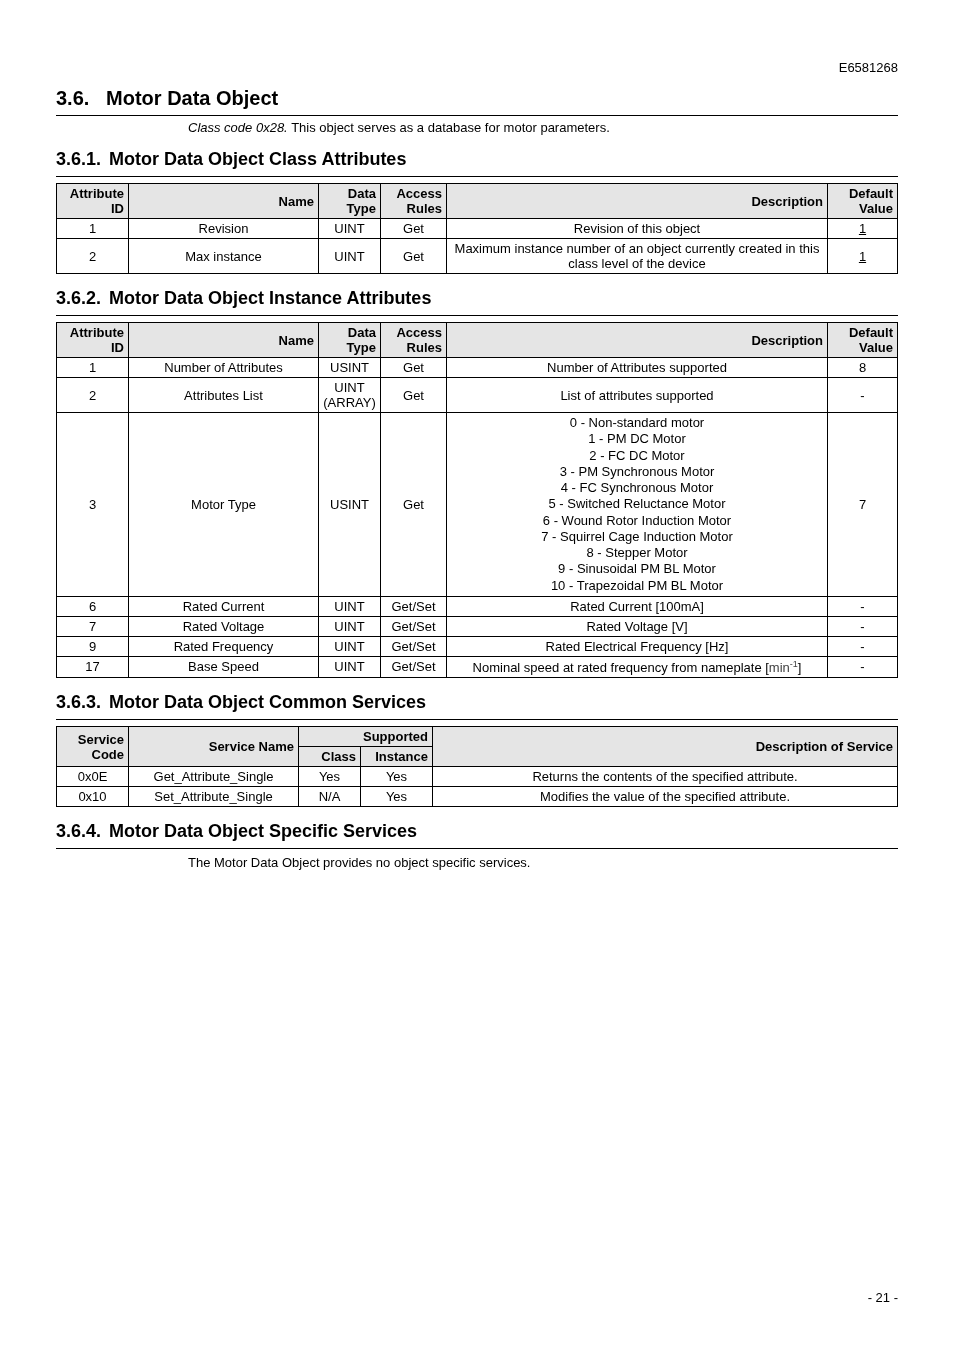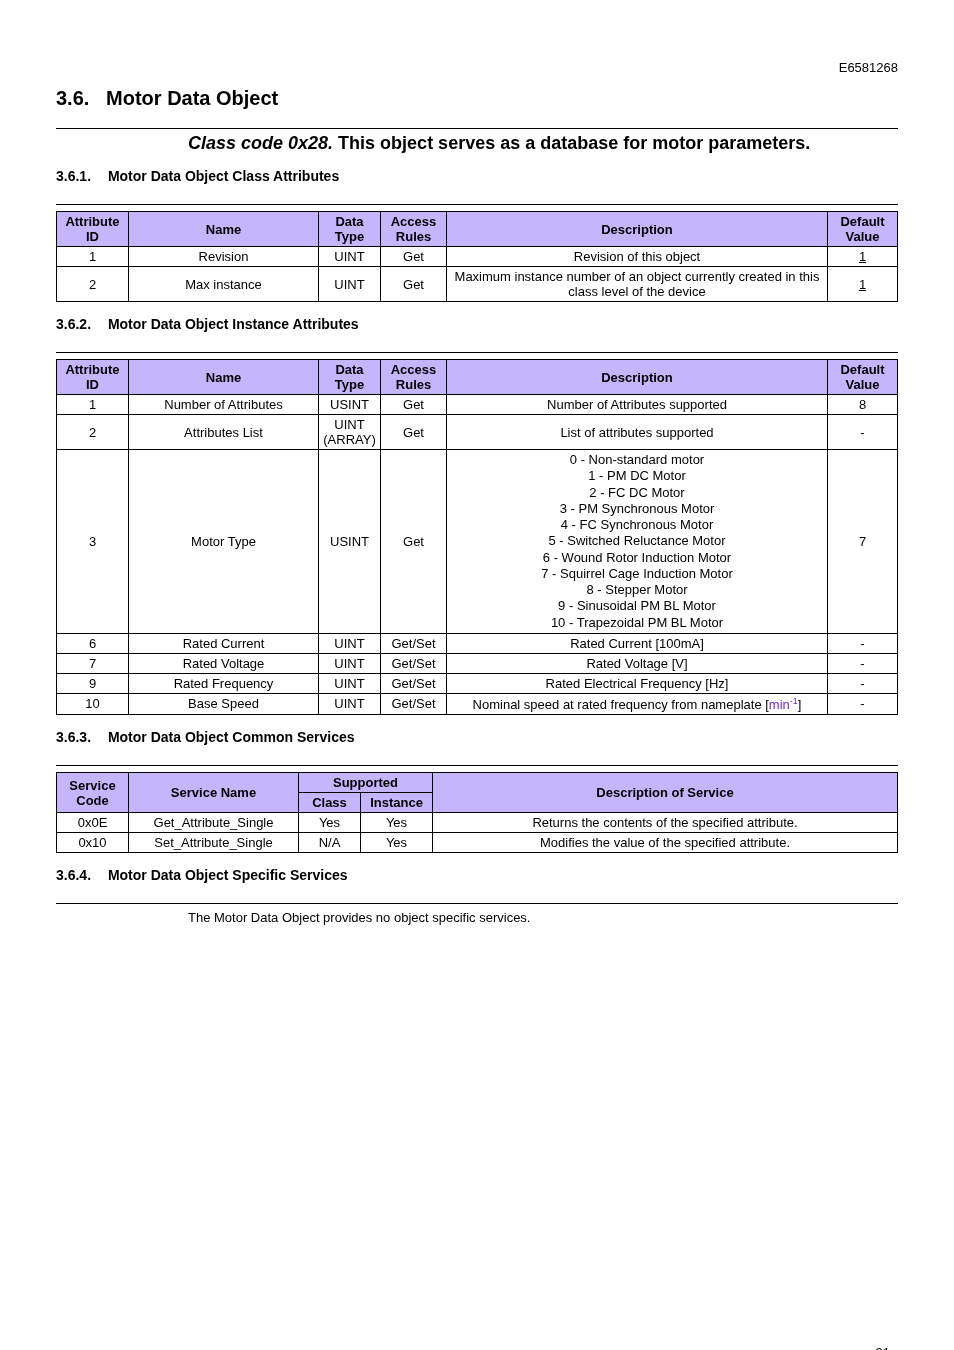--- a/index.html
+++ b/index.html
@@ -15,58 +15,57 @@
   .header-code {
     text-align: right;
     font-size: 13px;
     margin-bottom: 12px;
     margin-top: 16px;
   }
   h1.section-title {
     font-size: 20px;
     font-weight: bold;
     margin: 0 0 2px 0;
-    padding-bottom: 18px;
+    padding-bottom: 5px;
     border-bottom: 1.5px solid #000;
   }
   .class-desc {
-    font-size: 18px;
+    font-size: 13px;
     margin: 4px 0 14px 132px;
-    font-weight: bold;
   }
   .class-desc .code-label { font-style: italic; }
   h2.sub-title {
-    font-size: 14px;
+    font-size: 18px;
     font-weight: bold;
     margin: 14px 0 6px 0;
-    padding-bottom: 20px;
+    padding-bottom: 6px;
     border-bottom: 1px solid #000;
   }
   h2.sub-title .num { display:inline-block; width: 48px; }
   table.data {
     border-collapse: collapse;
     width: 100%;
     margin: 4px 0 10px 0;
     font-size: 13px;
   }
   table.data th, table.data td {
     border: 1px solid #000;
     padding: 2px 4px;
     vertical-align: middle;
   }
   table.data th {
     font-weight: bold;
-    text-align: center;
-    background: #c4b5fd;
+    text-align: right;
+    background: #e5e5e5;
   }
   .c { text-align: center; }
   .l { text-align: center; }
   .u { text-decoration: underline; }
   .desc-list { line-height: 1.25; }
-  .red { color: #6d28d9; }
+  .red { color: #404040; }
   .sup { vertical-align: super; font-size: 9px; }
   .footer-page {
     text-align: right;
     font-size: 13px;
     margin-top: 420px;
   }
   .sub-note {
     font-size: 13px;
     margin: 2px 0 0 132px;
   }
@@ -210,21 +209,21 @@
       </tr>
       <tr>
         <td class="c">9</td>
         <td class="l">Rated Frequency</td>
         <td class="c">UINT</td>
         <td class="c">Get/Set</td>
         <td class="l">Rated Electrical Frequency [Hz]</td>
         <td class="c">-</td>
       </tr>
       <tr>
-        <td class="c">10</td>
+        <td class="c">17</td>
         <td class="l">Base Speed</td>
         <td class="c">UINT</td>
         <td class="c">Get/Set</td>
         <td class="l">Nominal speed at rated frequency from nameplate [<span class="red">min<span class="sup">-1</span></span>]</td>
         <td class="c">-</td>
       </tr>
     </tbody>
 </table>
 
 <h2 class="sub-title">

